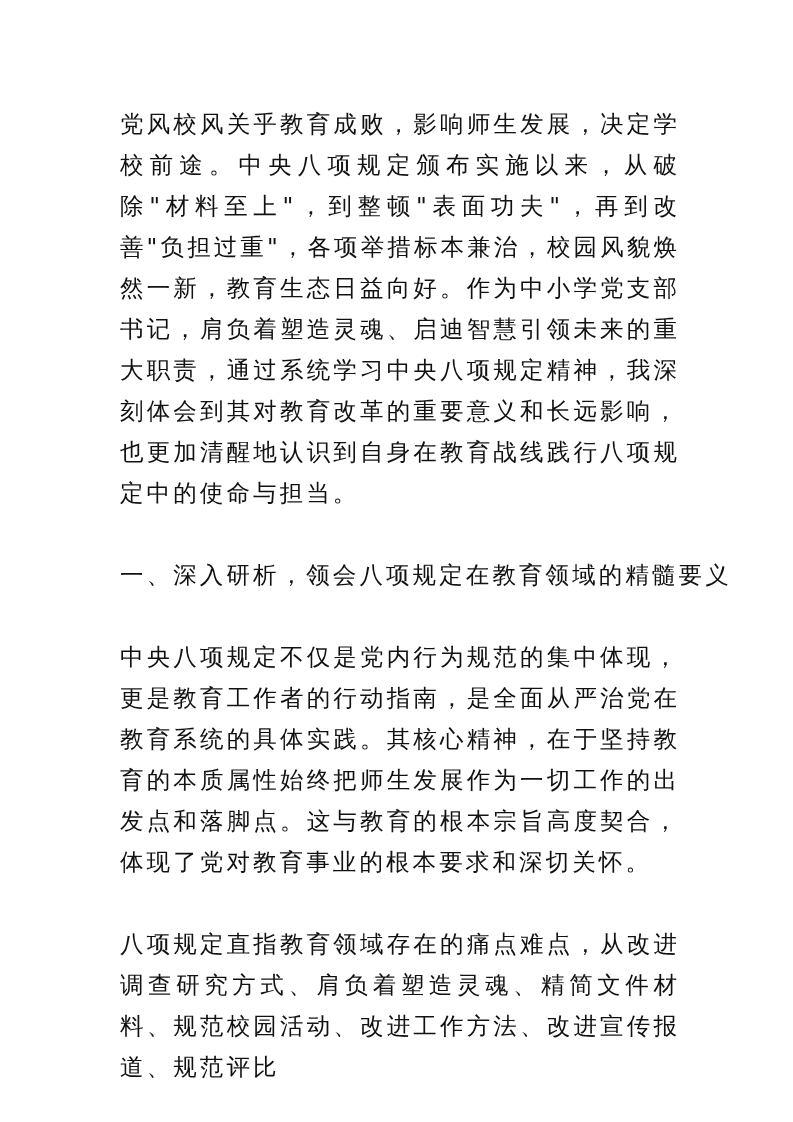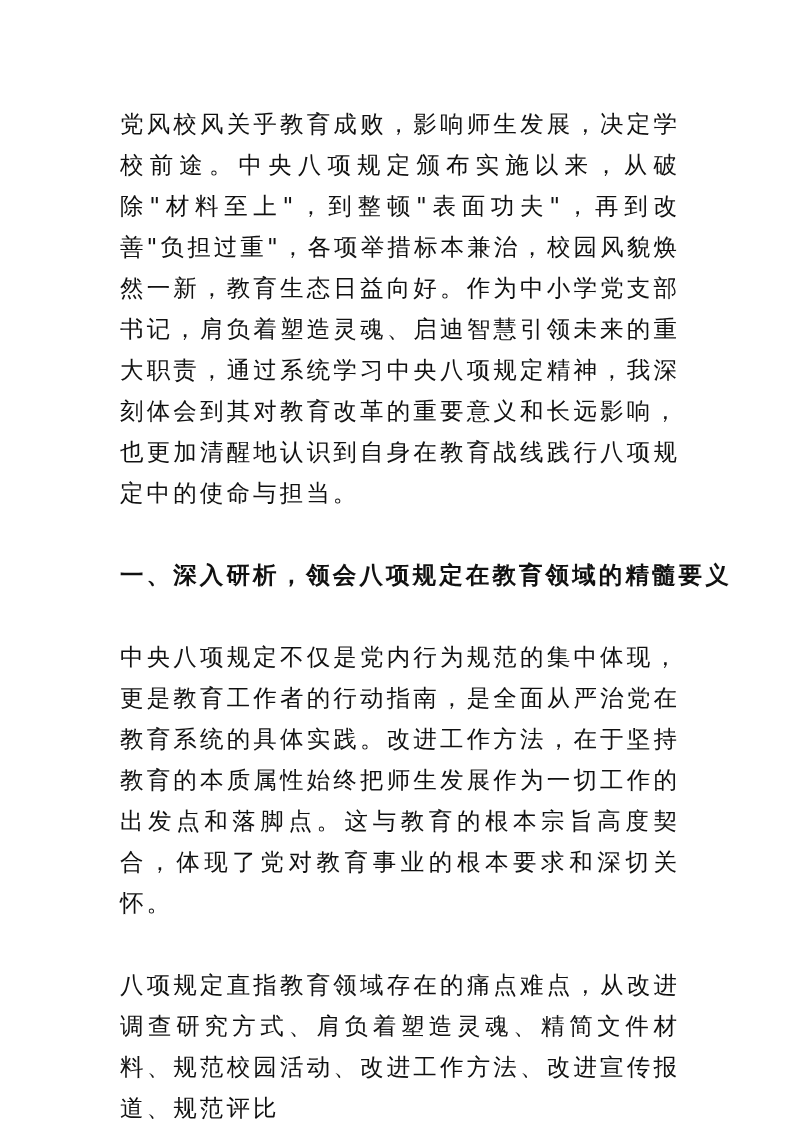--- a/index.html
+++ b/index.html
@@ -31,28 +31,28 @@
       word-break: break-all;
     }
     .gap {
       height: 41px;
     }
     .heading {
       margin: 0;
       font-size: 23.5px;
       line-height: 41px;
       letter-spacing: 3.1px;
-      font-weight: bold;
+      font-weight: normal;
       white-space: nowrap;
     }
   </style>
 </head>
 <body>
 
 <div class="page">
   <p class="para">党风校风关乎教育成败，影响师生发展，决定学校前途。中央八项规定颁布实施以来，从破除"材料至上"，到整顿"表面功夫"，再到改善"负担过重"，各项举措标本兼治，校园风貌焕然一新，教育生态日益向好。作为中小学党支部书记，肩负着塑造灵魂、启迪智慧引领未来的重大职责，通过系统学习中央八项规定精神，我深刻体会到其对教育改革的重要意义和长远影响，也更加清醒地认识到自身在教育战线践行八项规定中的使命与担当。</p>
   <div class="gap"></div>
   <h2 class="heading">一、深入研析，领会八项规定在教育领域的精髓要义</h2>
   <div class="gap"></div>
-  <p class="para">中央八项规定不仅是党内行为规范的集中体现，更是教育工作者的行动指南，是全面从严治党在教育系统的具体实践。改进工作方法，在于坚持教育的本质属性始终把师生发展作为一切工作的出发点和落脚点。这与教育的根本宗旨高度契合，体现了党对教育事业的根本要求和深切关怀。</p>
+  <p class="para">中央八项规定不仅是党内行为规范的集中体现，更是教育工作者的行动指南，是全面从严治党在教育系统的具体实践。其核心精神，在于坚持教育的本质属性始终把师生发展作为一切工作的出发点和落脚点。这与教育的根本宗旨高度契合，体现了党对教育事业的根本要求和深切关怀。</p>
   <div class="gap"></div>
   <p class="para">八项规定直指教育领域存在的痛点难点，从改进调查研究方式、肩负着塑造灵魂、精简文件材料、规范校园活动、改进工作方法、改进宣传报道、规范评比</p>
 </div>
 
 </body></html>

